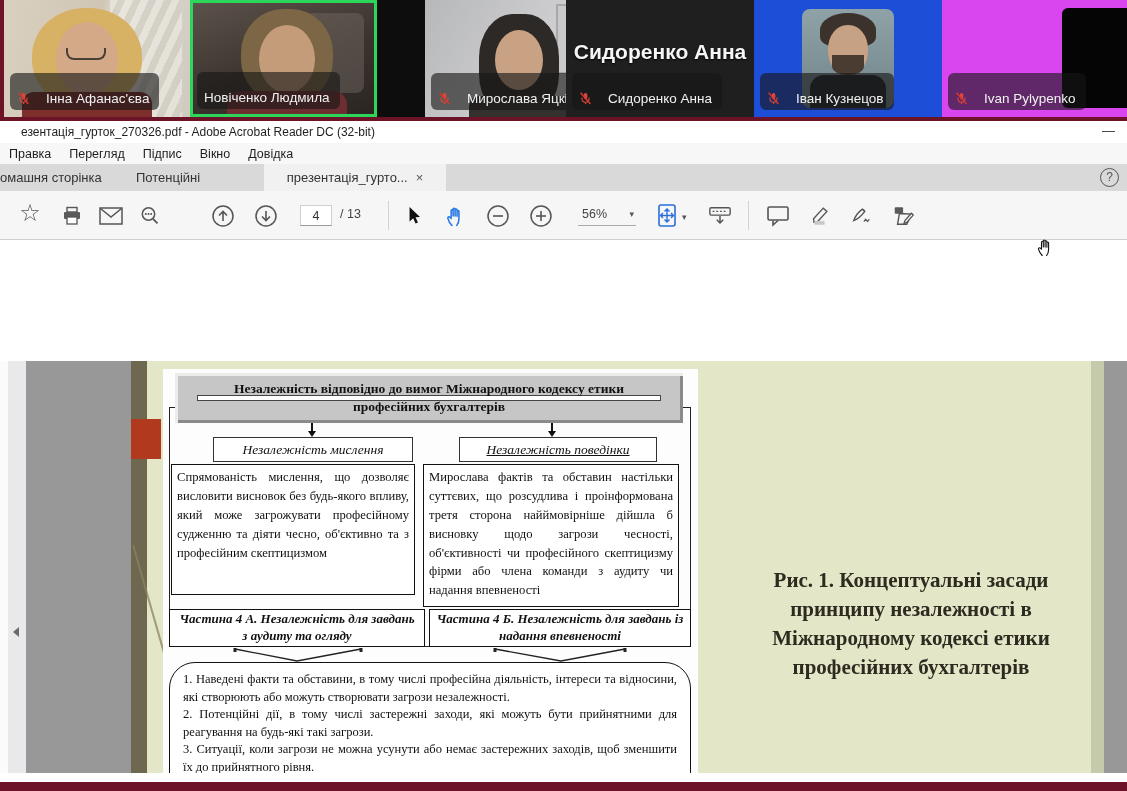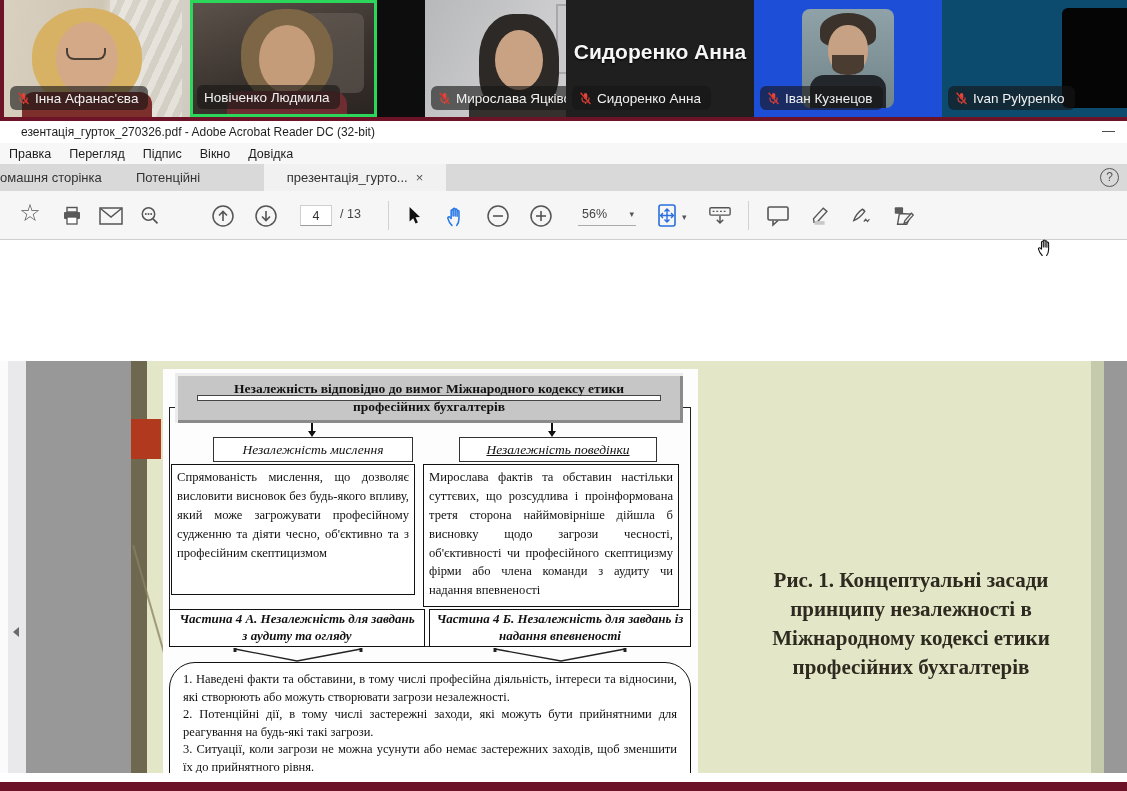--- a/index.html
+++ b/index.html
@@ -9,21 +9,21 @@
 
   
   .video-strip{position:absolute;left:0;top:0;width:1127px;height:121px;background:#6d1327;}
   .tiles{position:absolute;left:4px;right:3px;top:0;height:117px;background:#0d0d0d;}
   .tile{position:absolute;top:0;height:117px;overflow:hidden;background:#1c1c1c;}
   .t1{left:0;width:186px;}
   .t2{left:186px;width:187px;border:3px solid #2bd65b;}
   .t3{left:373px;width:189px;margin-left:48px;}
   .t4{left:562px;width:188px;background:#1f1f1f;}
   .t5{left:750px;width:188px;background:#1d4ed8;}
-  .t6{left:938px;width:186px;background:#0c4a6e;}
+  .t6{left:938px;width:186px;background:#d946ef;}
   .scene{position:absolute;inset:0;}
   .s1{background:linear-gradient(100deg,#d9d0c0 0%,#cfc6b5 48%,#e6e2da 58%,#d8d4cc 78%,#cfcabe 100%);}
   .s1 .curtain{position:absolute;right:8px;top:0;width:72px;height:117px;
      background:repeating-linear-gradient(115deg,#e9e6df 0 7px,#d4cfc4 7px 14px);opacity:.8;}
   .s1 .hair{position:absolute;left:28px;top:8px;width:110px;height:100px;border-radius:48%;background:#d8b264;}
   .s1 .face{position:absolute;left:52px;top:22px;width:62px;height:74px;border-radius:50%;background:#d3a987;}
   .s1 .glasses{position:absolute;left:62px;top:48px;width:40px;height:12px;border-bottom:2px solid #4a3f35;
      border-left:2px solid #4a3f35;border-right:2px solid #4a3f35;border-radius:0 0 8px 8px;}
   .s1 .body{position:absolute;left:18px;top:92px;width:130px;height:30px;border-radius:12px 12px 0 0;background:#7d2f2c;}
   .s2{background:linear-gradient(160deg,#5c524b 0%,#3b332e 55%,#2b2522 100%);}
@@ -38,23 +38,23 @@
   .s3 .body{position:absolute;left:44px;top:96px;width:100px;height:22px;border-radius:10px 10px 0 0;background:#33302d;}
   .bigname{position:absolute;left:0;right:0;top:40px;text-align:center;color:#f6f6f6;
      font-size:21px;font-weight:bold;text-shadow:0 1px 2px #000;}
   .avatar5{position:absolute;left:48px;top:9px;width:92px;height:99px;border-radius:8px;overflow:hidden;
      background:linear-gradient(180deg,#8ea2a7 0%,#71848a 100%);}
   .avatar5 .hair{position:absolute;left:18px;top:4px;width:56px;height:34px;border-radius:50% 50% 30% 30%;background:#3a322b;}
   .avatar5 .face{position:absolute;left:26px;top:16px;width:40px;height:50px;border-radius:48%;background:#c7a183;}
   .avatar5 .beard{position:absolute;left:30px;top:46px;width:32px;height:20px;border-radius:0 0 45% 45%;background:#4a3c31;}
   .avatar5 .shirt{position:absolute;left:8px;top:66px;width:76px;height:33px;border-radius:14px 14px 0 0;background:#23262b;}
   .avatar6{position:absolute;left:120px;top:8px;width:70px;height:100px;border-radius:6px;background:#050505;}
-  .nameplate{position:absolute;left:6px;bottom:7px;display:flex;align-items:center;gap:5px;
+  .nameplate{position:absolute;left:6px;bottom:7px;display:flex;align-items:center;gap:16px;
      background:rgba(22,22,22,.62);color:#f1f1f1;font-size:13.5px;
-     padding:5px 10px 4px 7px;border-radius:6px;white-space:nowrap;}
+     padding:18px 10px 4px 7px;border-radius:6px;white-space:nowrap;}
   .t2 .nameplate{left:4px;bottom:5px;}
   .mic{width:13px;height:13px;flex:0 0 auto;}
 
   
   .acrobat{position:absolute;left:0;top:121px;width:1127px;height:661px;background:#fff;}
   .titlebar{position:relative;height:22px;background:#ffffff;font-size:12px;color:#1e1e1e;
      line-height:22px;padding-left:21px;white-space:nowrap;}
   .win-min{position:absolute;right:12px;top:0;color:#333;font-size:13px;line-height:20px;cursor:default;}
   .menubar{height:21px;background:#f7f7f7;font-size:12.5px;color:#1e1e1e;display:flex;align-items:center;}
   .menubar span{padding:0 9px;}

